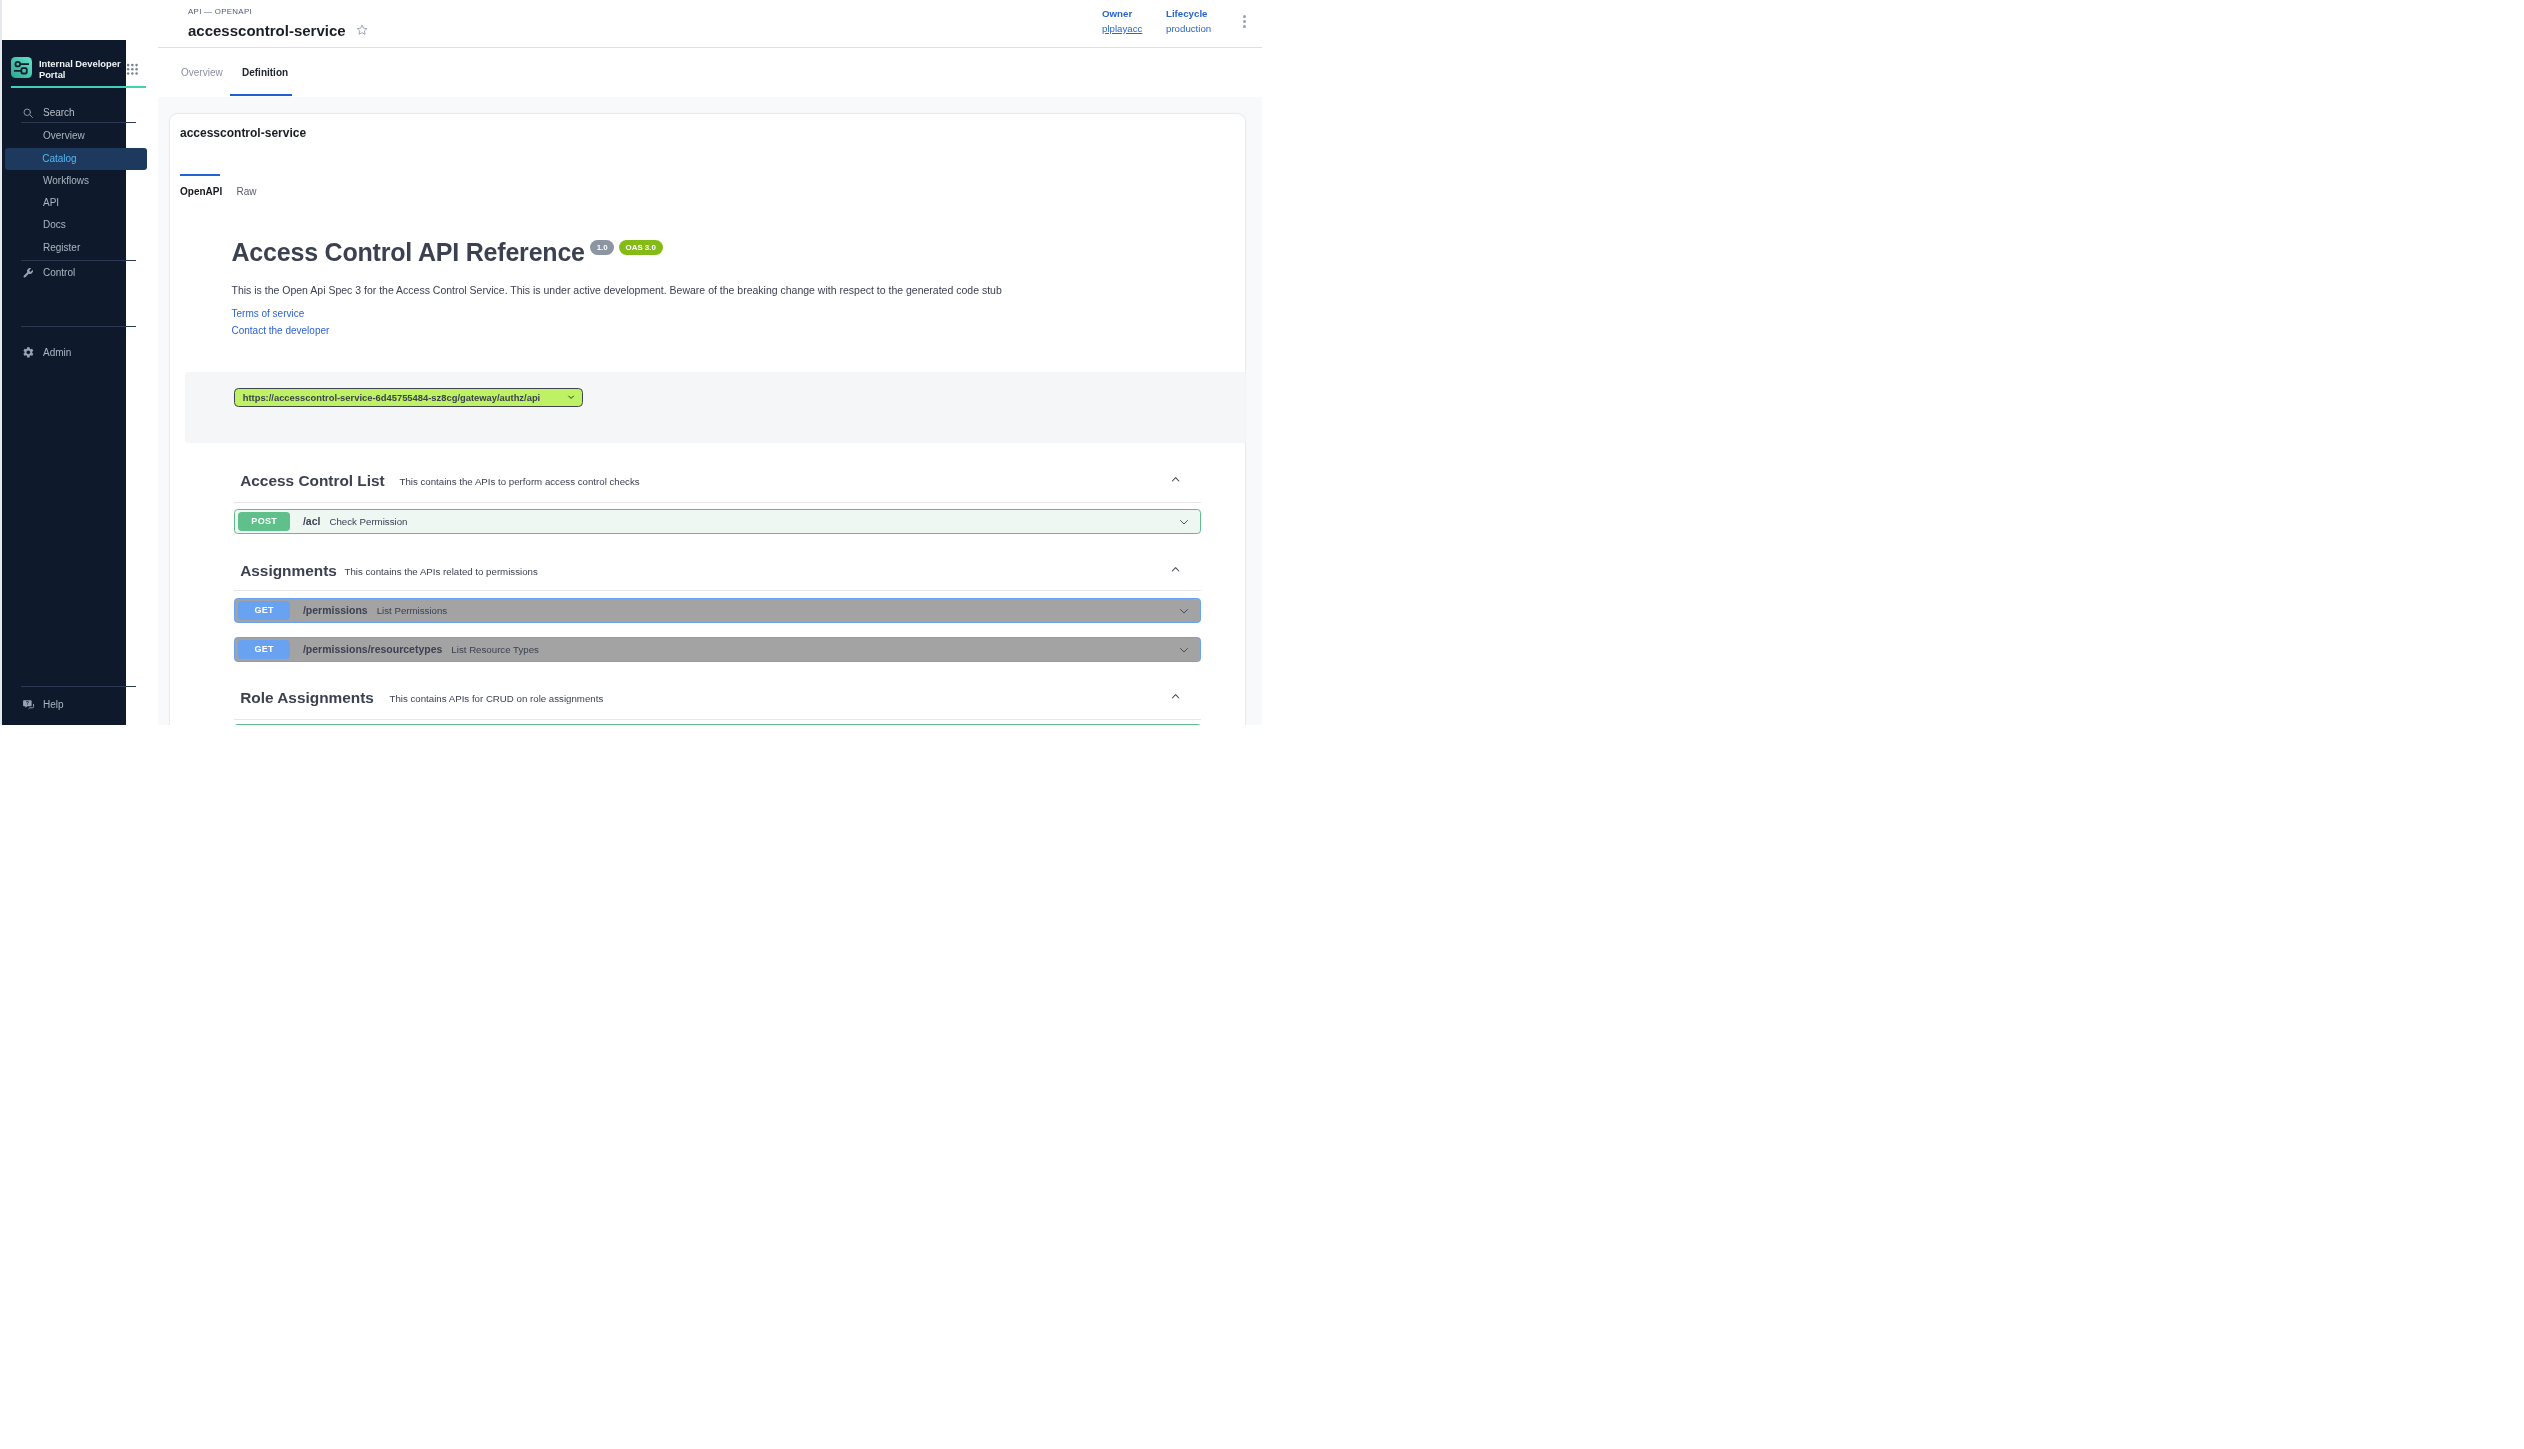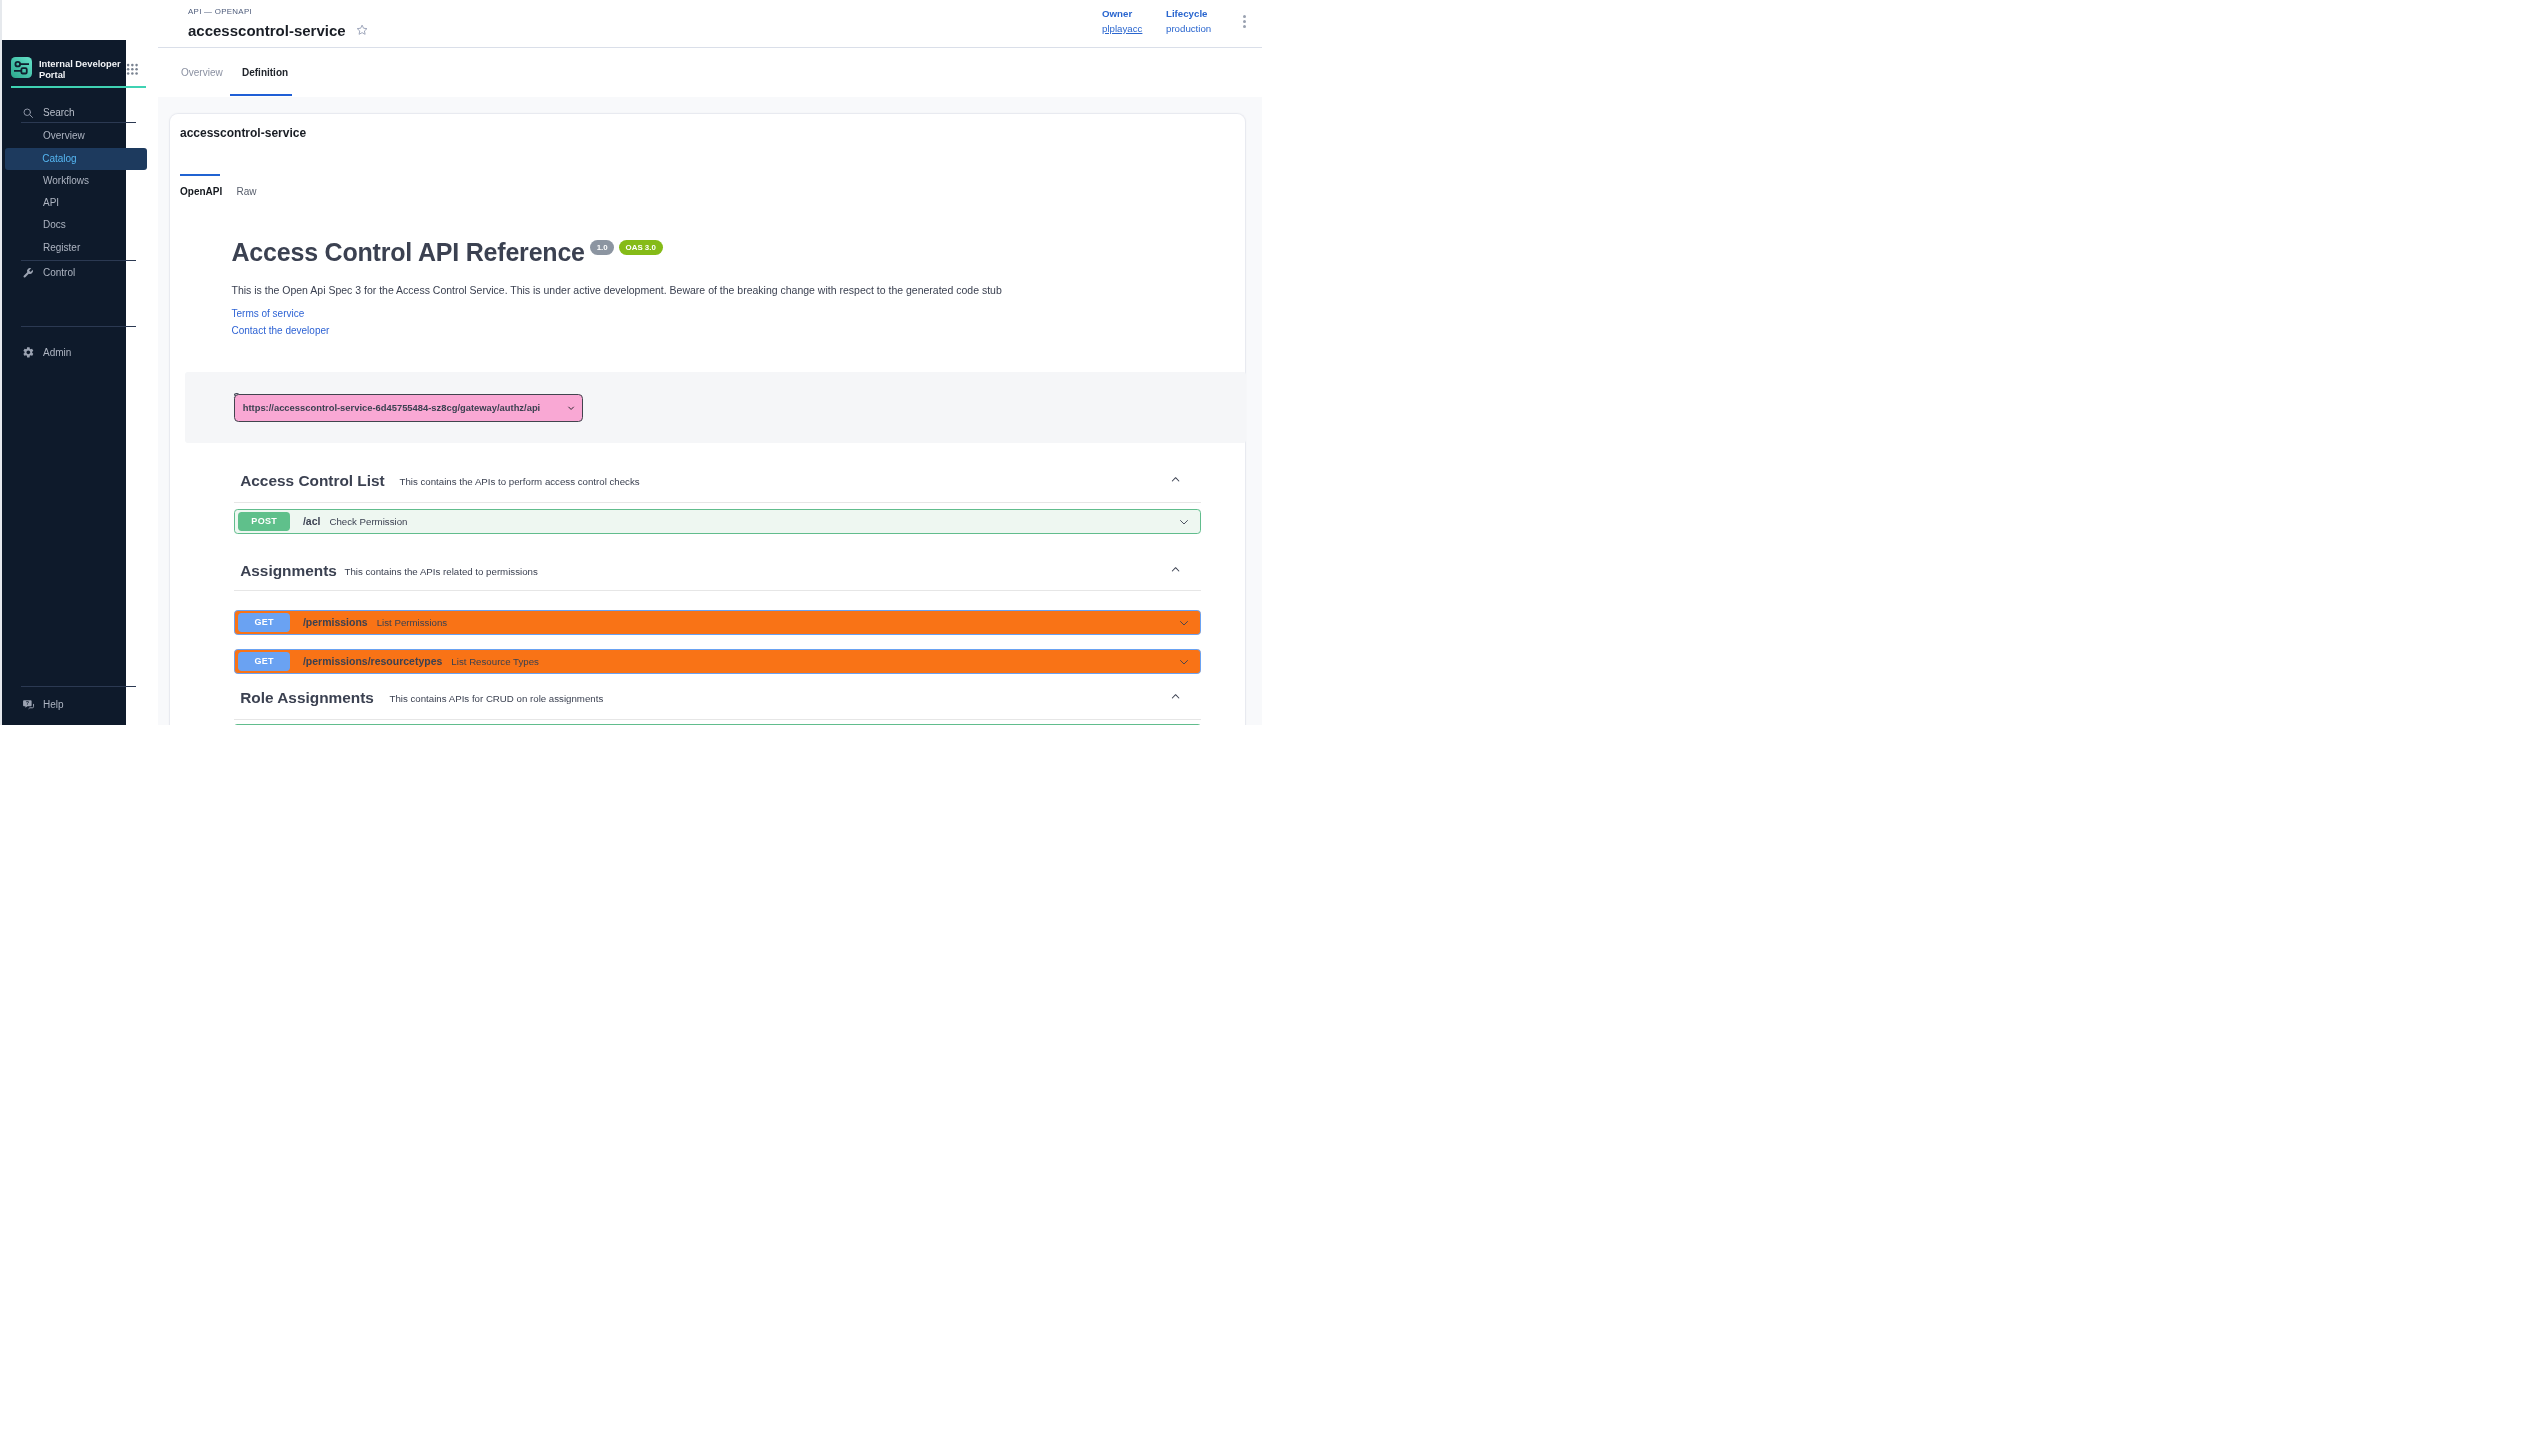--- a/index.html
+++ b/index.html
@@ -59,34 +59,34 @@
   
   .api-title-row { position:absolute; left:62px; top:124px; display:flex; align-items:flex-start; }
   .api-title { font-size:25px; font-weight:700; color:#3b4151; letter-spacing:-0.2px; }
   .badge { height:15px; line-height:15px; padding:0 6.7px; border-radius:7.5px; color:#fff; font-size:7.9px; font-weight:700; margin-top:2.2px; }
   .badge.ver { background:#8c95a1; margin-left:5.2px; }
   .badge.oas { background:#85bb17; margin-left:4.5px; }
   .api-desc { position:absolute; left:62px; top:170px; font-size:10.5px; color:#3b4151; }
   .api-link { position:absolute; left:62px; font-size:10px; color:#2e63d4; cursor:pointer; }
   .servers-panel { position:absolute; left:15px; top:258px; width:1061px; height:71px; background:#f5f6f8; border-radius:3px; }
   .servers-label { position:absolute; left:49px; top:19.5px; font-size:9px; font-weight:700; color:#3b4151; }
-  .server-select { position:absolute; left:49px; top:22px; width:349px; height:28px; background:#f9a8d4;
+  .server-select { position:absolute; left:49px; top:16px; width:349px; height:19px; background:#bef264;
     border:1.5px solid #41444e; border-radius:4.5px; display:flex; align-items:center; cursor:pointer; }
   .server-select .url { padding-left:8.2px; font-size:9.4px; font-weight:700; color:#3b4151; white-space:nowrap; }
   .server-select .sel-chev { position:absolute; right:6.7px; display:flex; }
 
   .sect { position:absolute; left:64px; width:967px; }
   .sect-head { position:relative; height:19.5px; display:flex; align-items:baseline; cursor:pointer; }
   .sect-title { position:absolute; left:6.7px; font-size:15.4px; font-weight:700; color:#3b4151; }
   .sect-desc { position:absolute; font-size:9.7px; color:#3b4151; top:4.5px; }
   .sect-chev { position:absolute; right:19.5px; top:2.2px; display:flex; }
   .sect-rule { position:absolute; left:0; width:967px; height:0.7px; background:#e6e6e6; }
   .op-row { position:absolute; left:0; width:967px; height:25.5px; border-radius:3.7px; display:flex; align-items:center; cursor:pointer; }
   .op-row.green { background:#eef7f1; border:0.7px solid #61bd8d; }
-  .op-row.blue  { background:#f97316; border:0.7px solid #6aa2f2;margin-top:12px; }
+  .op-row.blue  { background:#a3a3a3; border:0.7px solid #6aa2f2; }
   .op-badge { width:52px; height:19.5px; margin-left:3.7px; border-radius:3.7px; color:#fff; font-size:9px; font-weight:700;
     letter-spacing:0.3px; display:flex; align-items:center; justify-content:center; }
   .op-row.green .op-badge { background:#5fc08b; }
   .op-row.blue  .op-badge { background:#6aa2f2; }
   .op-path { margin-left:12.7px; font-size:10.5px; font-weight:700; color:#3b4151; }
   .op-sum { margin-left:9px; font-size:9.7px; color:#3b4151; }
   .op-chev { position:absolute; right:9.7px; top:6.7px; display:flex; }
   .op-sliver { position:absolute; left:0; top:35px; width:967px; height:7.5px; background:#eef7f1;
     border:0.7px solid #61bd8d; border-bottom:none; border-radius:3.7px 3.7px 0 0; }
 </style>

